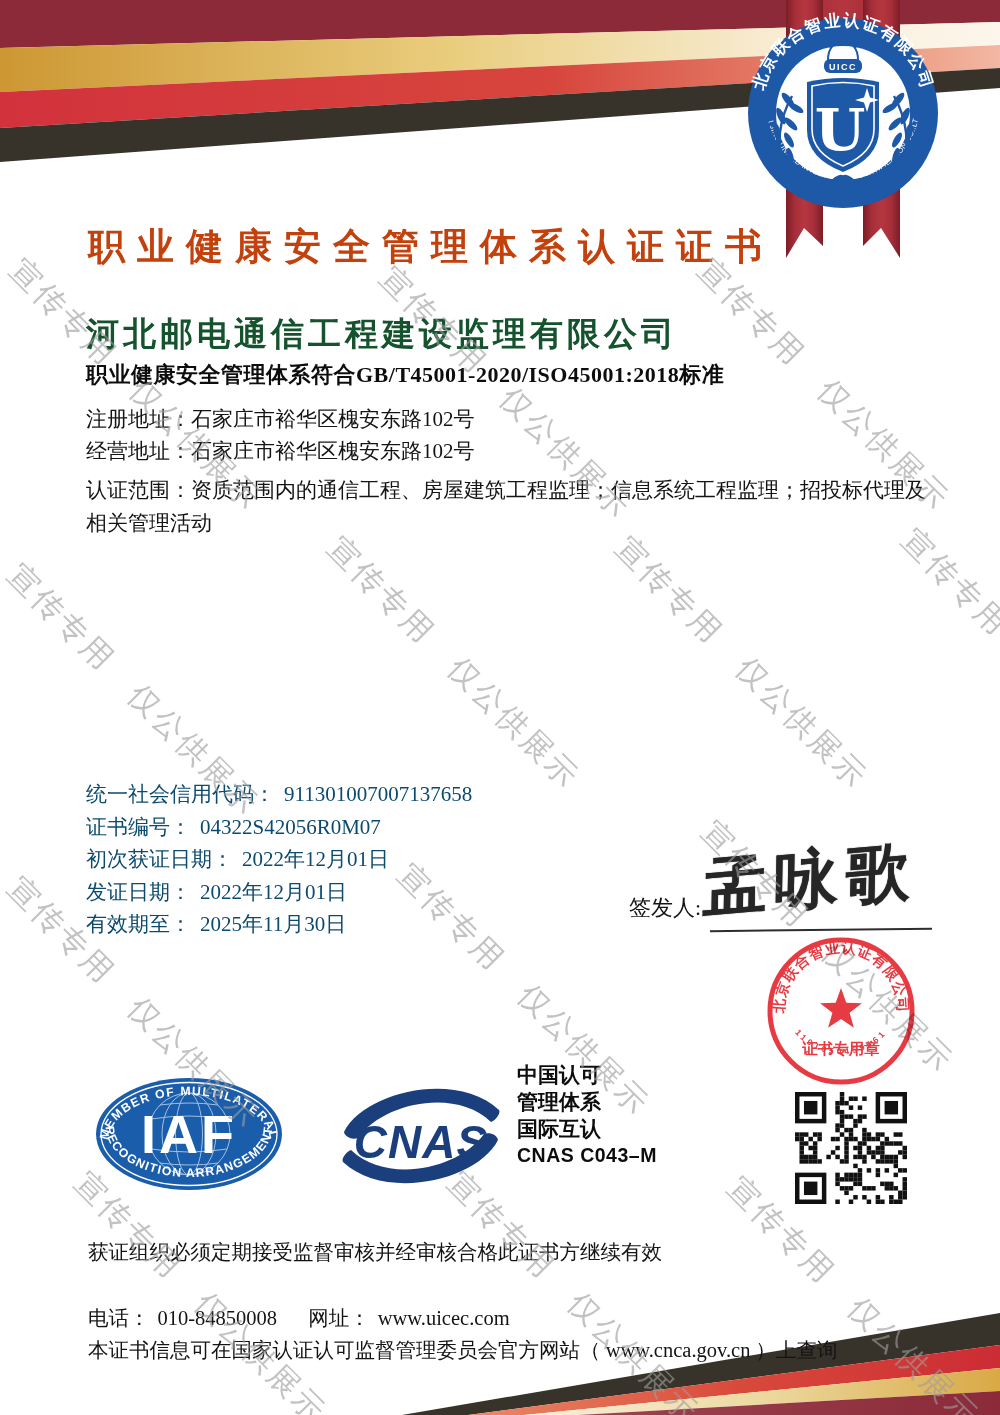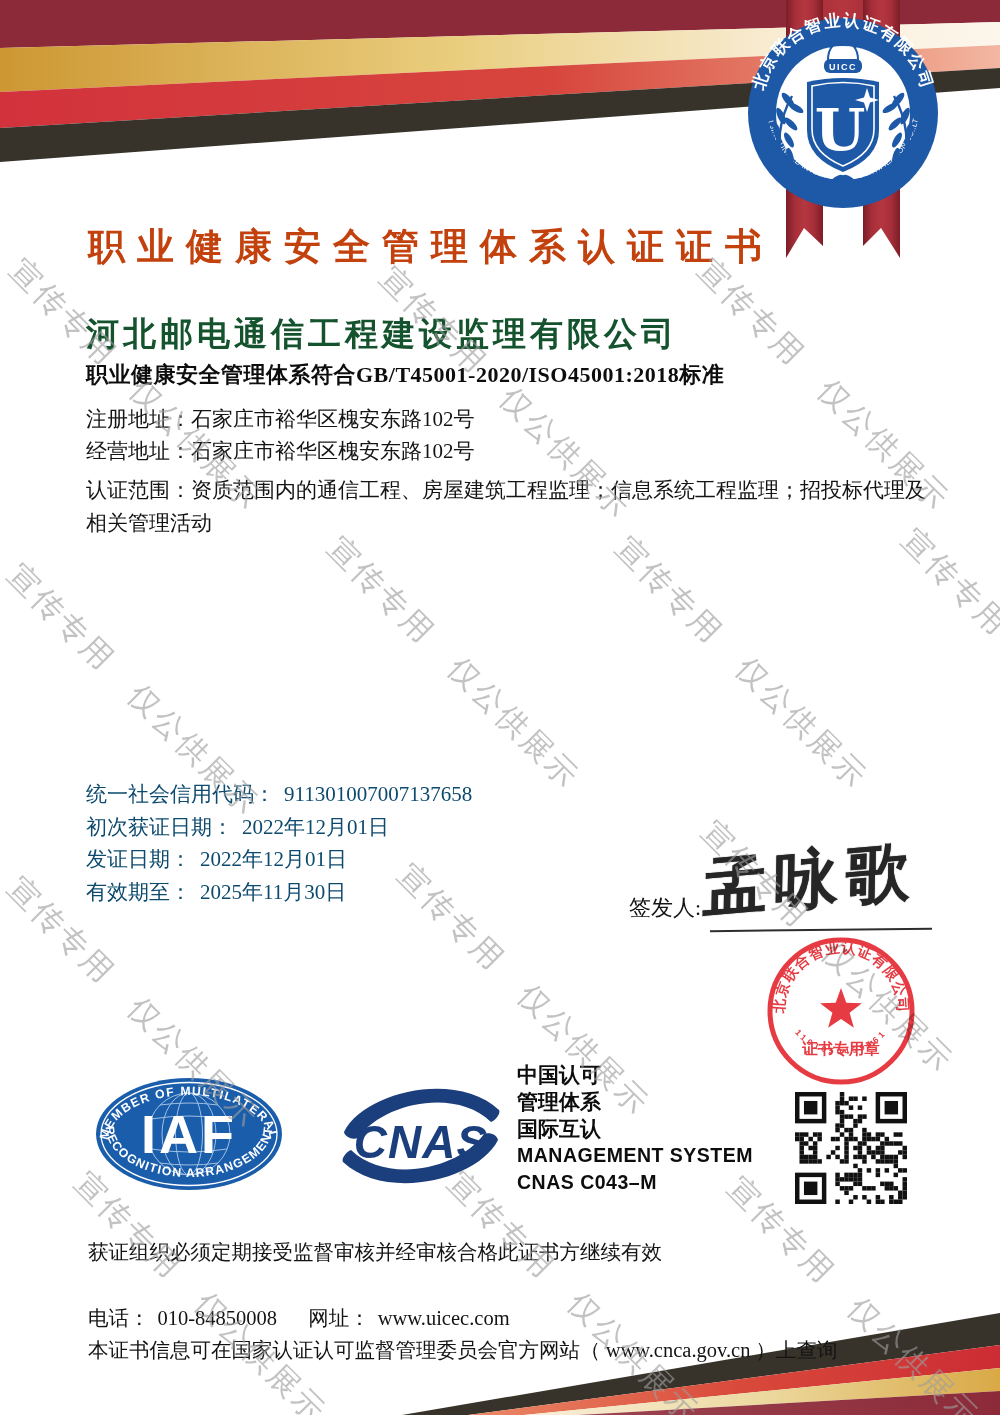--- a/index.html
+++ b/index.html
@@ -187,20 +187,23 @@
 
   <div class="abs z2 scope-block">
     <span>认证范围：</span><span>资质范围内的通信工程、房屋建筑工程监理；信息系统工程监理；招投标代理及相关管理活动</span>
   </div>
 
   <div class="abs z2 info-block">
     <div class="row">
       <span class="lbl">统一社会信用代码：</span><span>911301007007137658</span>
     </div>
     <div class="row">
+      <span class="lbl">证书编号：</span><span>04322S42056R0M07</span>
+    </div>
+    <div class="row">
       <span class="lbl">初次获证日期：</span><span>2022年12月01日</span>
     </div>
     <div class="row">
       <span class="lbl">发证日期：</span><span>2022年12月01日</span>
     </div>
     <div class="row">
       <span class="lbl">有效期至：</span><span>2025年11月30日</span>
     </div>
   </div>
 
@@ -252,21 +255,20 @@
   <svg class="abs z2" style="left:336px;top:1080px" width="170" height="112" viewBox="0 0 170 112">
     <path d="M8,52 C28,12 120,-10 163,30 C165,33 160,40 155,42 C120,8 48,22 22,58 C16,60 9,57 8,52 Z" fill="#1b3e7d"></path>
     <path d="M162,60 C142,100 50,122 7,82 C5,79 10,72 15,70 C50,104 122,90 148,54 C154,52 161,55 162,60 Z" fill="#1b3e7d"></path>
     <text x="85" y="78" text-anchor="middle" font-size="46" font-weight="bold" font-style="italic" fill="#1b3e7d" letter-spacing="1">CNAS</text>
   </svg>
 
   <div class="abs z2 accred">
     <div class="cjk">中国认可</div>
     <div class="cjk">管理体系</div>
     <div class="cjk">国际互认</div>
-    <div class="lat">MANAGEMENT SYSTEM</div>
     <div class="lat">CNAS C043–M</div>
   </div>
 
   <svg class="abs z4" style="left:795px;top:1092px" width="112" height="112" viewBox="0 0 112 112">
     <rect x="0" y="0" width="112" height="112" fill="#ffffff"></rect>
     <g id="qr-g" fill="#111111">
         <rect x="44.80" y="0.00" width="4.48" height="4.48"></rect>
         <rect x="44.80" y="4.48" width="4.48" height="4.48"></rect>
         <rect x="53.76" y="4.48" width="4.48" height="4.48"></rect>
         <rect x="58.24" y="4.48" width="4.48" height="4.48"></rect>

